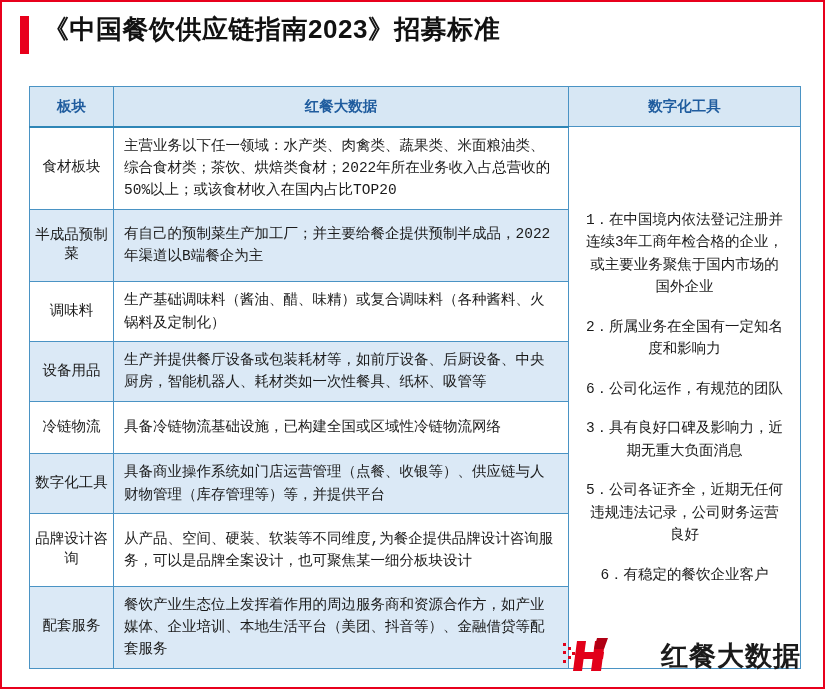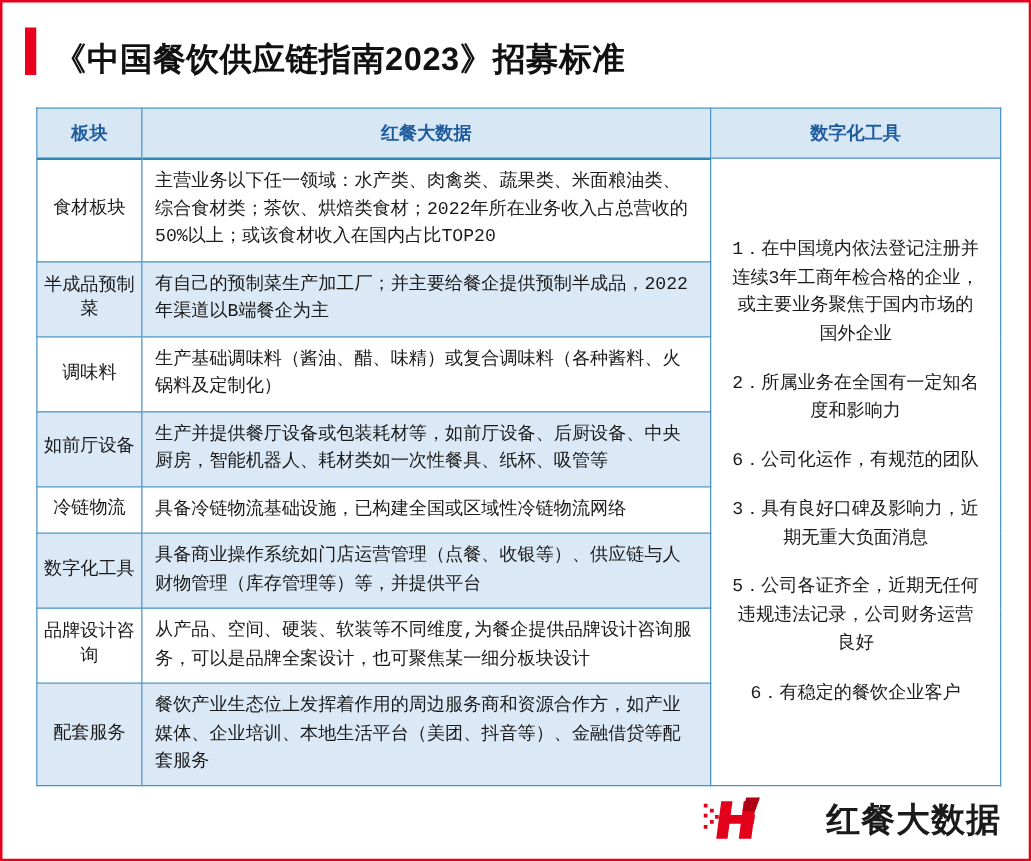--- a/index.html
+++ b/index.html
@@ -32,21 +32,21 @@
     padding: 0;
   }
 
   
   .title-row {
     position: absolute;
     left: 18px;
     top: 14px;
     height: 44px;
     display: flex;
-    align-items: flex-end;
+    align-items: flex-start;
   }
   .title-bar {
     width: 9px;
     height: 38px;
     background: #e8001c;
     margin-right: 14px;
     flex: none;
   }
   .title-text {
     font-size: 26px;
@@ -90,21 +90,21 @@
     padding: 4px 6px;
   }
   table.matrix thead th.th-sector { border-bottom: 2px solid #2e86b6; }
   table.matrix thead th.th-criteria { border-bottom: 2px solid #2e86b6; }
   table.matrix thead th.th-common { border-bottom: 1px solid #4a93c4; }
 
   td.sector-cell {
     text-align: center;
     font-size: 14.5px;
     color: #1a1a1a;
-    padding: 4px 4px;
+    padding: 16px 4px;
     line-height: 1.35;
   }
   td.criteria-cell {
     font-size: 14.5px;
     color: #1a1a1a;
     padding: 7px 10px;
     line-height: 1.55;
   }
   tr.row-tint td.sector-cell,
   tr.row-tint td.criteria-cell {
@@ -202,21 +202,21 @@
           </tr>
           <tr class="row-tint">
             <td class="sector-cell">半成品预制菜</td>
             <td class="criteria-cell">有自己的预制菜生产加工厂；并主要给餐企提供预制半成品，2022年渠道以B端餐企为主</td>
           </tr>
           <tr class="row-plain">
             <td class="sector-cell">调味料</td>
             <td class="criteria-cell">生产基础调味料（酱油、醋、味精）或复合调味料（各种酱料、火锅料及定制化）</td>
           </tr>
           <tr class="row-tint">
-            <td class="sector-cell">如前厅设备</td>
+            <td class="sector-cell">设备用品</td>
             <td class="criteria-cell">生产并提供餐厅设备或包装耗材等，如前厅设备、后厨设备、中央厨房，智能机器人、耗材类如一次性餐具、纸杯、吸管等</td>
           </tr>
           <tr class="row-plain">
             <td class="sector-cell">冷链物流</td>
             <td class="criteria-cell">具备冷链物流基础设施，已构建全国或区域性冷链物流网络</td>
           </tr>
           <tr class="row-tint">
             <td class="sector-cell">数字化工具</td>
             <td class="criteria-cell">具备商业操作系统如门店运营管理（点餐、收银等）、供应链与人财物管理（库存管理等）等，并提供平台</td>
           </tr>

